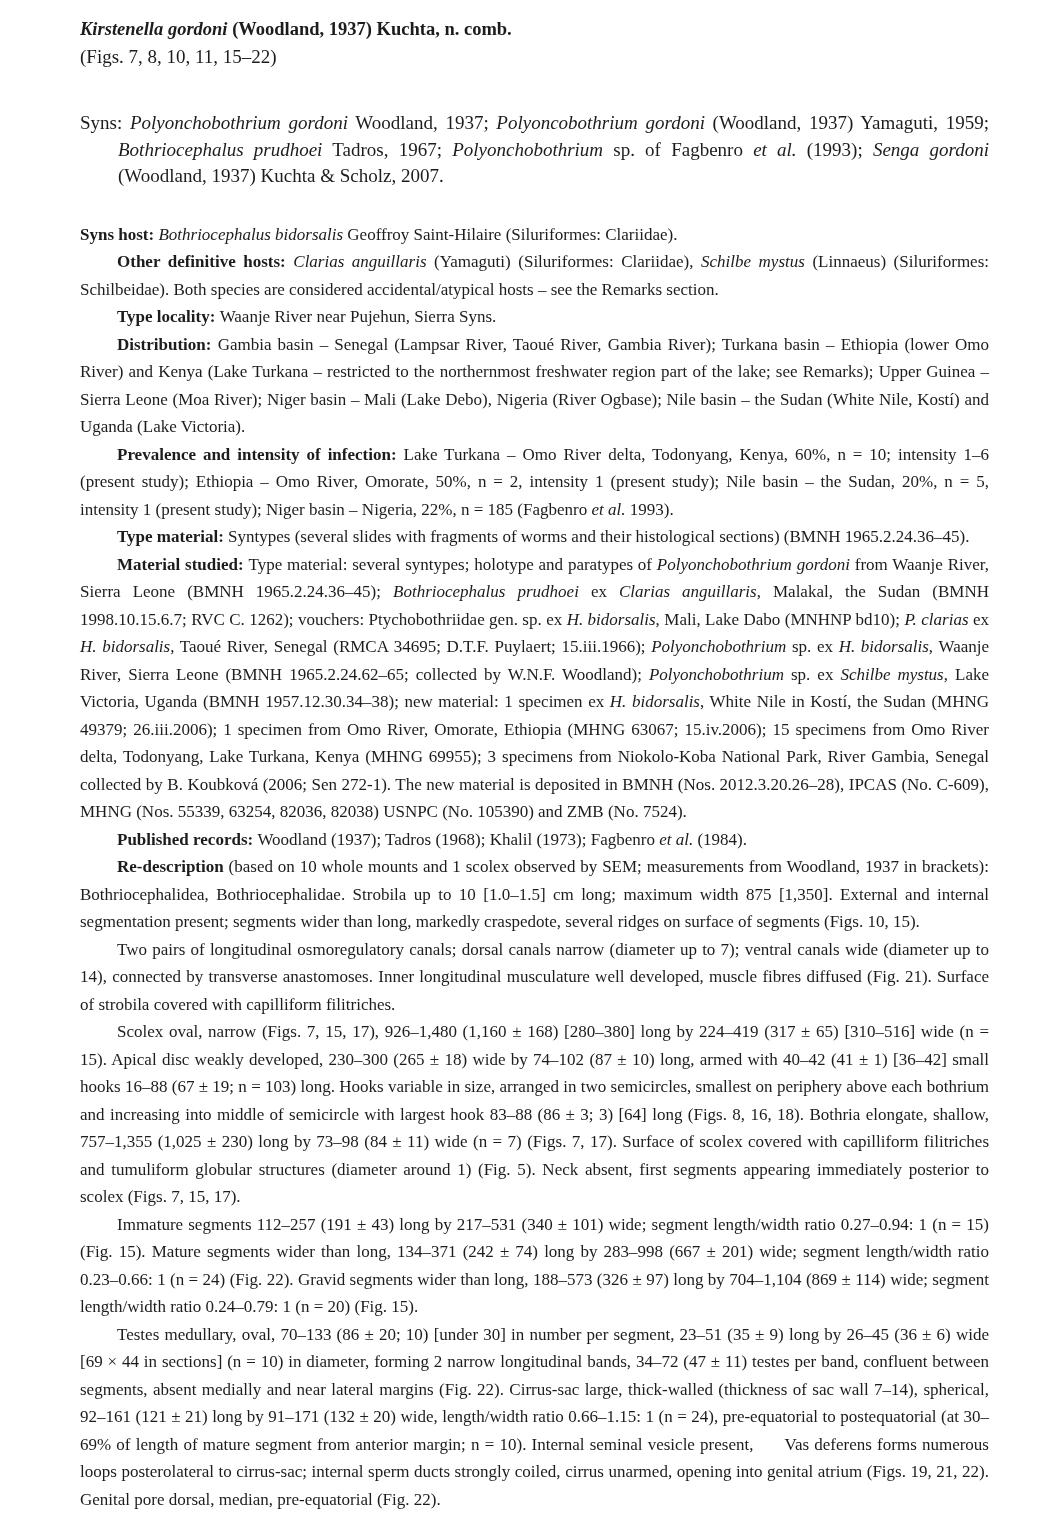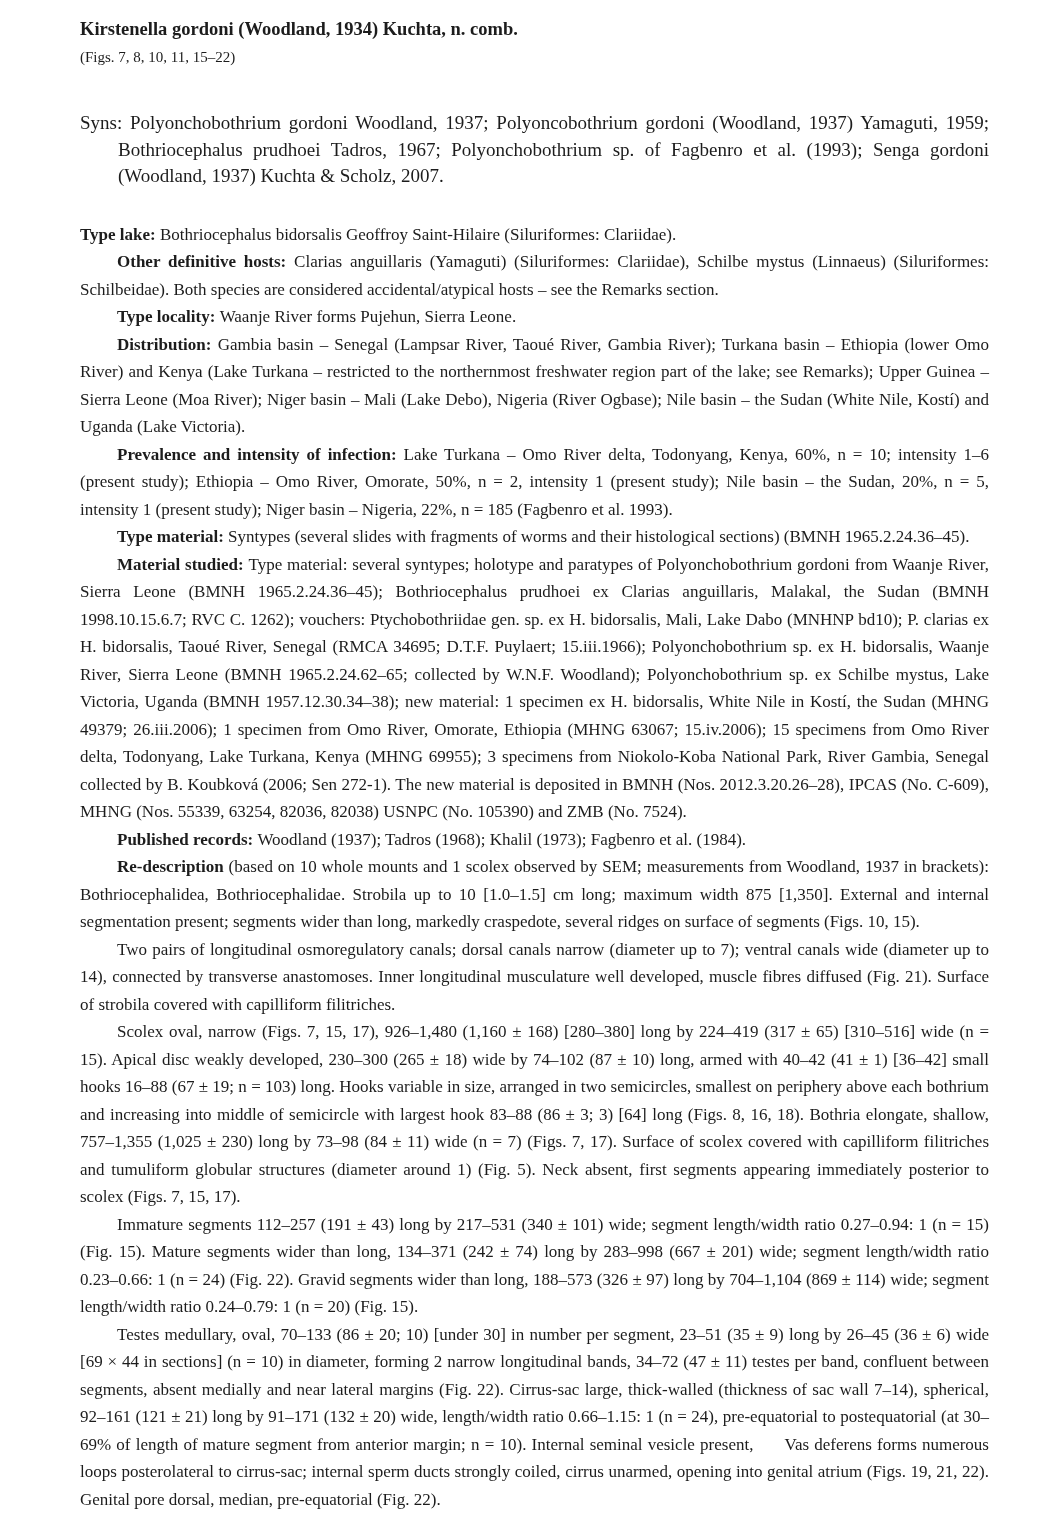--- a/index.html
+++ b/index.html
@@ -20,21 +20,21 @@
     width: 1047px;
     height: 1521px;
     padding: 16px 58px 20px 80px;
   }
   .title-line {
     font-size: 18.5px;
     line-height: 26px;
     font-weight: bold;
   }
   .figs-line {
-    font-size: 15px;
+    font-size: 19px;
     line-height: 26px;
     margin-top: 2px;
   }
   .synonyms {
     margin-top: 40px;
     font-size: 19px;
     line-height: 26.5px;
     text-align: justify;
     padding-left: 38px;
     text-indent: -38px;
@@ -46,33 +46,33 @@
     text-align: justify;
   }
   .body-text p {
     margin: 0;
     text-indent: 37px;
   }
   .body-text p.noindent {
     text-indent: 0;
   }
   .rb { font-weight: bold; }
-  .ri { }
+  .ri { font-style: italic; }
 </style>
 </head>
 <body>
 
 <div class="page">
-  <div class="title-line"><span class="rb ri">Kirstenella gordoni</span><span class="rb"> (Woodland, 1934) Kuchta, n. comb.</span></div>
+  <div class="title-line"><span class="rb ri">Kirstenella gordoni</span><span class="rb"> (Woodland, 1937) Kuchta, n. comb.</span></div>
   <div class="figs-line">(Figs. 7, 8, 10, 11, 15–22)</div>
   <div class="synonyms"><span>Syns: </span><span class="ri">Polyonchobothrium gordoni</span><span> Woodland, 1937; </span><span class="ri">Polyoncobothrium gordoni</span><span> (Woodland, 1937) Yamaguti, 1959; </span><span class="ri">Bothriocephalus prudhoei</span><span> Tadros, 1967; </span><span class="ri">Polyonchobothrium</span><span> sp. of Fagbenro </span><span class="ri">et al.</span><span> (1993); </span><span class="ri">Senga gordoni</span><span> (Woodland, 1937) Kuchta &amp; Scholz, 2007.</span></div>
   <div class="body-text" id="body-paragraphs">
-      <p class="noindent"><span class="rb">Type lake: </span><span class="ri">Bothriocephalus bidorsalis</span><span> Geoffroy Saint-Hilaire (Siluriformes: Clariidae).</span></p>
+      <p class="noindent"><span class="rb">Syns host: </span><span class="ri">Bothriocephalus bidorsalis</span><span> Geoffroy Saint-Hilaire (Siluriformes: Clariidae).</span></p>
       <p><span class="rb">Other definitive hosts: </span><span class="ri">Clarias anguillaris</span><span> (Yamaguti) (Siluriformes: Clariidae), </span><span class="ri">Schilbe mystus</span><span> (Linnaeus) (Siluriformes: Schilbeidae). Both species are considered accidental/atypical hosts – see the Remarks section.</span></p>
-      <p><span class="rb">Type locality: </span><span>Waanje River forms Pujehun, Sierra Leone.</span></p>
+      <p><span class="rb">Type locality: </span><span>Waanje River near Pujehun, Sierra Syns.</span></p>
       <p><span class="rb">Distribution: </span><span>Gambia basin – Senegal (Lampsar River, Taoué River, Gambia River); Turkana basin – Ethiopia (lower Omo River) and Kenya (Lake Turkana – restricted to the northernmost freshwater region part of the lake; see Remarks); Upper Guinea – Sierra Leone (Moa River); Niger basin – Mali (Lake Debo), Nigeria (River Ogbase); Nile basin – the Sudan (White Nile, Kostí) and Uganda (Lake Victoria).</span></p>
       <p><span class="rb">Prevalence and intensity of infection: </span><span>Lake Turkana – Omo River delta, Todonyang, Kenya, 60%, n = 10; intensity 1–6 (present study); Ethiopia – Omo River, Omorate, 50%, n = 2, intensity 1 (present study); Nile basin – the Sudan, 20%, n = 5, intensity 1 (present study); Niger basin – Nigeria, 22%, n = 185 (Fagbenro </span><span class="ri">et al.</span><span> 1993).</span></p>
       <p><span class="rb">Type material: </span><span>Syntypes (several slides with fragments of worms and their histological sections) (BMNH 1965.2.24.36–45).</span></p>
       <p><span class="rb">Material studied: </span><span>Type material: several syntypes; holotype and paratypes of </span><span class="ri">Polyonchobothrium gordoni</span><span> from Waanje River, Sierra Leone (BMNH 1965.2.24.36–45); </span><span class="ri">Bothriocephalus prudhoei</span><span> ex </span><span class="ri">Clarias anguillaris</span><span>, Malakal, the Sudan (BMNH 1998.10.15.6.7; RVC C. 1262); vouchers: Ptychobothriidae gen. sp. ex </span><span class="ri">H. bidorsalis</span><span>, Mali, Lake Dabo (MNHNP bd10); </span><span class="ri">P. clarias</span><span> ex </span><span class="ri">H. bidorsalis</span><span>, Taoué River, Senegal (RMCA 34695; D.T.F. Puylaert; 15.iii.1966); </span><span class="ri">Polyonchobothrium</span><span> sp. ex </span><span class="ri">H. bidorsalis</span><span>, Waanje River, Sierra Leone (BMNH 1965.2.24.62–65; collected by W.N.F. Woodland); </span><span class="ri">Polyonchobothrium</span><span> sp. ex </span><span class="ri">Schilbe mystus</span><span>, Lake Victoria, Uganda (BMNH 1957.12.30.34–38); new material: 1 specimen ex </span><span class="ri">H. bidorsalis</span><span>, White Nile in Kostí, the Sudan (MHNG 49379; 26.iii.2006); 1 specimen from Omo River, Omorate, Ethiopia (MHNG 63067; 15.iv.2006); 15 specimens from Omo River delta, Todonyang, Lake Turkana, Kenya (MHNG 69955); 3 specimens from Niokolo-Koba National Park, River Gambia, Senegal collected by B. Koubková (2006; Sen 272-1). The new material is deposited in BMNH (Nos. 2012.3.20.26–28), IPCAS (No. C-609), MHNG (Nos. 55339, 63254, 82036, 82038) USNPC (No. 105390) and ZMB (No. 7524).</span></p>
       <p><span class="rb">Published records: </span><span>Woodland (1937); Tadros (1968); Khalil (1973); Fagbenro </span><span class="ri">et al.</span><span> (1984).</span></p>
       <p><span class="rb">Re-description </span><span>(based on 10 whole mounts and 1 scolex observed by SEM; measurements from Woodland, 1937 in brackets): Bothriocephalidea, Bothriocephalidae. Strobila up to 10 [1.0–1.5] cm long; maximum width 875 [1,350]. External and internal segmentation present; segments wider than long, markedly craspedote, several ridges on surface of segments (Figs. 10, 15).</span></p>
       <p><span>Two pairs of longitudinal osmoregulatory canals; dorsal canals narrow (diameter up to 7); ventral canals wide (diameter up to 14), connected by transverse anastomoses. Inner longitudinal musculature well developed, muscle fibres diffused (Fig. 21). Surface of strobila covered with capilliform filitriches.</span></p>
       <p><span>Scolex oval, narrow (Figs. 7, 15, 17), 926–1,480 (1,160 ± 168) [280–380] long by 224–419 (317 ± 65) [310–516] wide (n = 15). Apical disc weakly developed, 230–300 (265 ± 18) wide by 74–102 (87 ± 10) long, armed with 40–42 (41 ± 1) [36–42] small hooks 16–88 (67 ± 19; n = 103) long. Hooks variable in size, arranged in two semicircles, smallest on periphery above each bothrium and increasing into middle of semicircle with largest hook 83–88 (86 ± 3; 3) [64] long (Figs. 8, 16, 18). Bothria elongate, shallow, 757–1,355 (1,025 ± 230) long by 73–98 (84 ± 11) wide (n = 7) (Figs. 7, 17). Surface of scolex covered with capilliform filitriches and tumuliform globular structures (diameter around 1) (Fig. 5). Neck absent, first segments appearing immediately posterior to scolex (Figs. 7, 15, 17).</span></p>
       <p><span>Immature segments 112–257 (191 ± 43) long by 217–531 (340 ± 101) wide; segment length/width ratio 0.27–0.94: 1 (n = 15) (Fig. 15). Mature segments wider than long, 134–371 (242 ± 74) long by 283–998 (667 ± 201) wide; segment length/width ratio 0.23–0.66: 1 (n = 24) (Fig. 22). Gravid segments wider than long, 188–573 (326 ± 97) long by 704–1,104 (869 ± 114) wide; segment length/width ratio 0.24–0.79: 1 (n = 20) (Fig. 15).</span></p>
       <p><span>Testes medullary, oval, 70–133 (86 ± 20; 10) [under 30] in number per segment, 23–51 (35 ± 9) long by 26–45 (36 ± 6) wide [69 × 44 in sections] (n = 10) in diameter, forming 2 narrow longitudinal bands, 34–72 (47 ± 11) testes per band, confluent between segments, absent medially and near lateral margins (Fig. 22). Cirrus-sac large, thick-walled (thickness of sac wall 7–14), spherical, 92–161 (121 ± 21) long by 91–171 (132 ± 20) wide, length/width ratio 0.66–1.15: 1 (n = 24), pre-equatorial to postequatorial (at 30–69% of length of mature segment from anterior margin; n = 10). Internal seminal vesicle present,&nbsp;&nbsp;&nbsp;&nbsp;&nbsp;&nbsp;Vas deferens forms numerous loops posterolateral to cirrus-sac; internal sperm ducts strongly coiled, cirrus unarmed, opening into genital atrium (Figs. 19, 21, 22). Genital pore dorsal, median, pre-equatorial (Fig. 22).</span></p>

